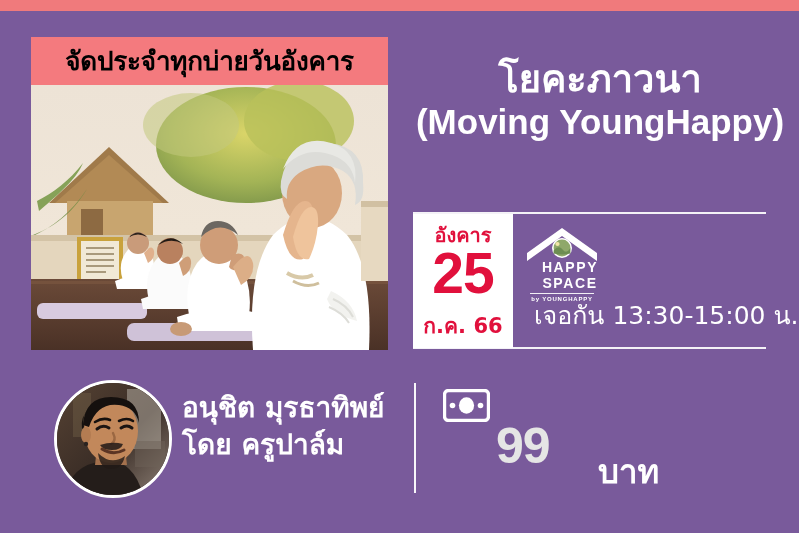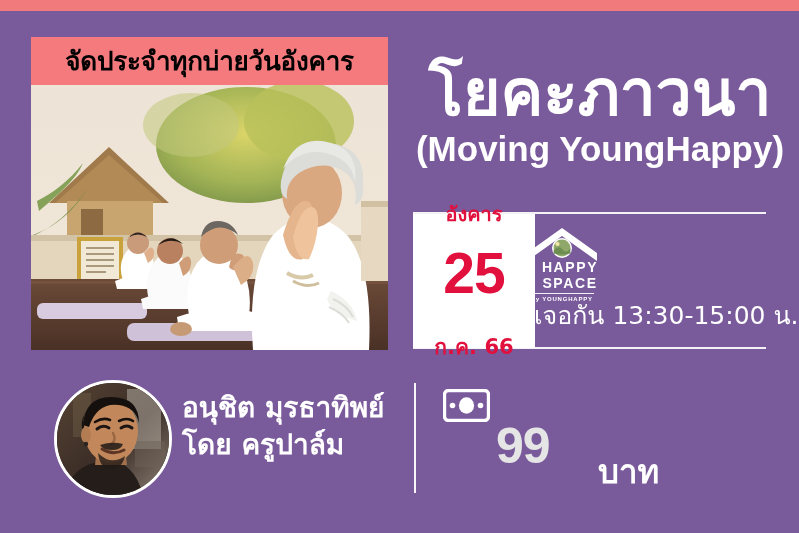--- a/index.html
+++ b/index.html
@@ -46,21 +46,21 @@
   }
   .photo svg{display:block;width:100%;height:100%;}
 
   
   .title-wrap{
     position:absolute;left:405px;top:60px;width:390px;
     text-align:center;
   }
   .title-th{
     color:#ffffff;
-    font-size:64px;
+    font-size:38px;
     font-weight:bold;
     line-height:1.05;
     white-space:nowrap;
     font-family:"DejaVu Sans","Liberation Sans",sans-serif;
   }
   .title-en{
     color:#ffffff;
     font-size:35px;
     font-weight:bold;
     line-height:1.15;
@@ -71,25 +71,24 @@
 
   
   .rule{
     position:absolute;height:2px;background:#ffffff;opacity:.92;
     left:413px;width:353px;
   }
   .rule-top{top:212px;}
   .rule-bottom{top:347px;}
 
   .date-card{
-    position:absolute;left:413px;top:214px;width:122px;height:134px;
+    position:absolute;left:413px;top:214px;width:100px;height:134px;
     background:#ffffff;
     display:flex;flex-direction:column;align-items:center;justify-content:center;
     color:#e1103c;
-    gap:21px;
   }
   .date-dow{
     font-size:20px;font-weight:bold;line-height:1;
     font-family:"DejaVu Sans","Liberation Sans",sans-serif;
   }
   .date-num{
     font-size:57px;font-weight:bold;line-height:.95;margin:1px 0 15px 0;
     font-family:"Liberation Sans",sans-serif;letter-spacing:-1px;
   }
   .date-my{

